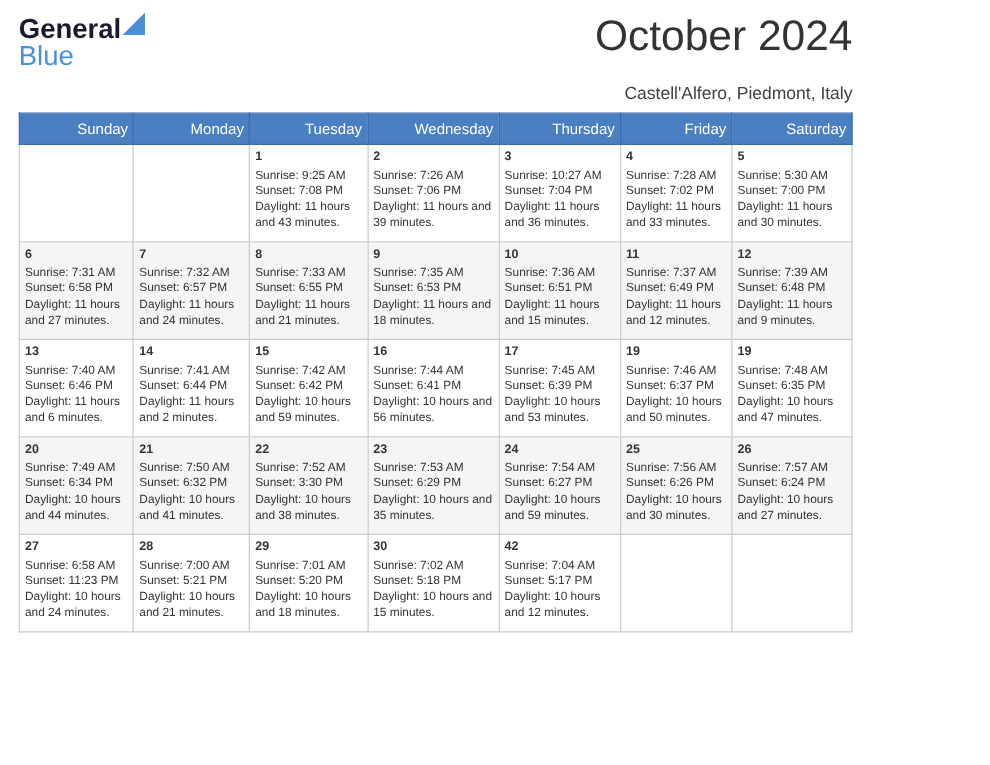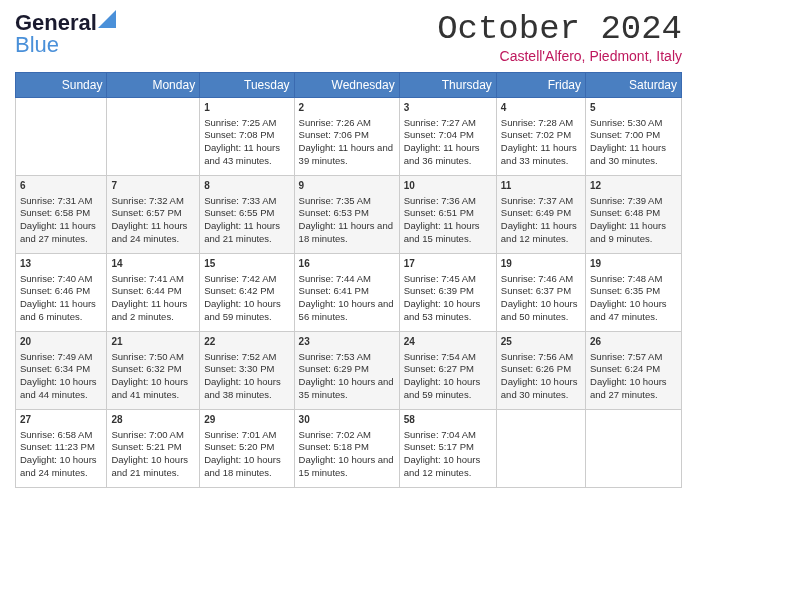--- a/index.html
+++ b/index.html
@@ -73,44 +73,44 @@
     <div class="logo">
       <div style="display:flex; align-items:center;">
         <span style="font-size:22px; font-weight:bold; color:#1a1a2e;">General</span>
         <svg width="18" height="18" viewBox="0 0 18 18" style="margin-left:1px; margin-top:-8px;">
           <polygon points="0,18 18,18 18,0" fill="#4a90d9"></polygon>
         </svg>
       </div>
       <span style="font-size:22px; font-weight:normal; color:#4a90d9; margin-top:-4px;">Blue</span>
     </div>
     <div class="title-section">
-      <div style="font-size:34px; color:#333; font-weight:normal;font-family:Liberation Mono, monospace;">October 2024</div>
-      <div style="font-size:14px; color:#be185d;">Castell'Alfero, Piedmont, Italy</div>
+      <div style="font-size:34px; color:#333; font-weight:normal;">October 2024</div>
+      <div style="font-size:14px; color:#404040;margin-top:17px;">Castell'Alfero, Piedmont, Italy</div>
     </div>
   </div>
 
   <table>
     <thead>
       <tr>
         <th>Sunday</th>
         <th>Monday</th>
         <th>Tuesday</th>
         <th>Wednesday</th>
         <th>Thursday</th>
         <th>Friday</th>
         <th>Saturday</th>
       </tr>
     </thead>
     <tbody id="calendar-body">
     <tr>
           <td class="empty-cell"></td>
           <td class="empty-cell"></td>
-          <td><span class="day-num">1</span><span>Sunrise: 7:25 AM</span><br><span>Sunset: 7:08 PM</span><br><span>Daylight: 11 hours and 43 minutes.</span></td>
+          <td><span class="day-num">1</span><span>Sunrise: 9:25 AM</span><br><span>Sunset: 7:08 PM</span><br><span>Daylight: 11 hours and 43 minutes.</span></td>
           <td><span class="day-num">2</span><span>Sunrise: 7:26 AM</span><br><span>Sunset: 7:06 PM</span><br><span>Daylight: 11 hours and 39 minutes.</span></td>
-          <td><span class="day-num">3</span><span>Sunrise: 7:27 AM</span><br><span>Sunset: 7:04 PM</span><br><span>Daylight: 11 hours and 36 minutes.</span></td>
+          <td><span class="day-num">3</span><span>Sunrise: 10:27 AM</span><br><span>Sunset: 7:04 PM</span><br><span>Daylight: 11 hours and 36 minutes.</span></td>
           <td><span class="day-num">4</span><span>Sunrise: 7:28 AM</span><br><span>Sunset: 7:02 PM</span><br><span>Daylight: 11 hours and 33 minutes.</span></td>
           <td><span class="day-num">5</span><span>Sunrise: 5:30 AM</span><br><span>Sunset: 7:00 PM</span><br><span>Daylight: 11 hours and 30 minutes.</span></td>
         </tr>
         <tr>
           <td><span class="day-num">6</span><span>Sunrise: 7:31 AM</span><br><span>Sunset: 6:58 PM</span><br><span>Daylight: 11 hours and 27 minutes.</span></td>
           <td><span class="day-num">7</span><span>Sunrise: 7:32 AM</span><br><span>Sunset: 6:57 PM</span><br><span>Daylight: 11 hours and 24 minutes.</span></td>
           <td><span class="day-num">8</span><span>Sunrise: 7:33 AM</span><br><span>Sunset: 6:55 PM</span><br><span>Daylight: 11 hours and 21 minutes.</span></td>
           <td><span class="day-num">9</span><span>Sunrise: 7:35 AM</span><br><span>Sunset: 6:53 PM</span><br><span>Daylight: 11 hours and 18 minutes.</span></td>
           <td><span class="day-num">10</span><span>Sunrise: 7:36 AM</span><br><span>Sunset: 6:51 PM</span><br><span>Daylight: 11 hours and 15 minutes.</span></td>
           <td><span class="day-num">11</span><span>Sunrise: 7:37 AM</span><br><span>Sunset: 6:49 PM</span><br><span>Daylight: 11 hours and 12 minutes.</span></td>
@@ -132,19 +132,19 @@
           <td><span class="day-num">23</span><span>Sunrise: 7:53 AM</span><br><span>Sunset: 6:29 PM</span><br><span>Daylight: 10 hours and 35 minutes.</span></td>
           <td><span class="day-num">24</span><span>Sunrise: 7:54 AM</span><br><span>Sunset: 6:27 PM</span><br><span>Daylight: 10 hours and 59 minutes.</span></td>
           <td><span class="day-num">25</span><span>Sunrise: 7:56 AM</span><br><span>Sunset: 6:26 PM</span><br><span>Daylight: 10 hours and 30 minutes.</span></td>
           <td><span class="day-num">26</span><span>Sunrise: 7:57 AM</span><br><span>Sunset: 6:24 PM</span><br><span>Daylight: 10 hours and 27 minutes.</span></td>
         </tr>
         <tr>
           <td><span class="day-num">27</span><span>Sunrise: 6:58 AM</span><br><span>Sunset: 11:23 PM</span><br><span>Daylight: 10 hours and 24 minutes.</span></td>
           <td><span class="day-num">28</span><span>Sunrise: 7:00 AM</span><br><span>Sunset: 5:21 PM</span><br><span>Daylight: 10 hours and 21 minutes.</span></td>
           <td><span class="day-num">29</span><span>Sunrise: 7:01 AM</span><br><span>Sunset: 5:20 PM</span><br><span>Daylight: 10 hours and 18 minutes.</span></td>
           <td><span class="day-num">30</span><span>Sunrise: 7:02 AM</span><br><span>Sunset: 5:18 PM</span><br><span>Daylight: 10 hours and 15 minutes.</span></td>
-          <td><span class="day-num">58</span><span>Sunrise: 7:04 AM</span><br><span>Sunset: 5:17 PM</span><br><span>Daylight: 10 hours and 12 minutes.</span></td>
+          <td><span class="day-num">42</span><span>Sunrise: 7:04 AM</span><br><span>Sunset: 5:17 PM</span><br><span>Daylight: 10 hours and 12 minutes.</span></td>
           <td class="empty-cell"></td>
           <td class="empty-cell"></td>
         </tr>
       </tbody>
   </table>
 </div>
 
 </body></html>

